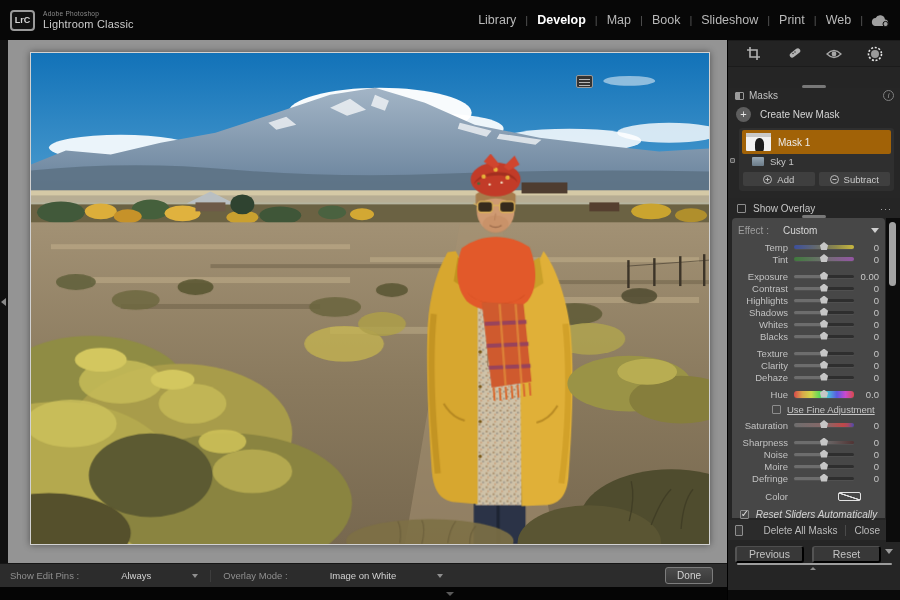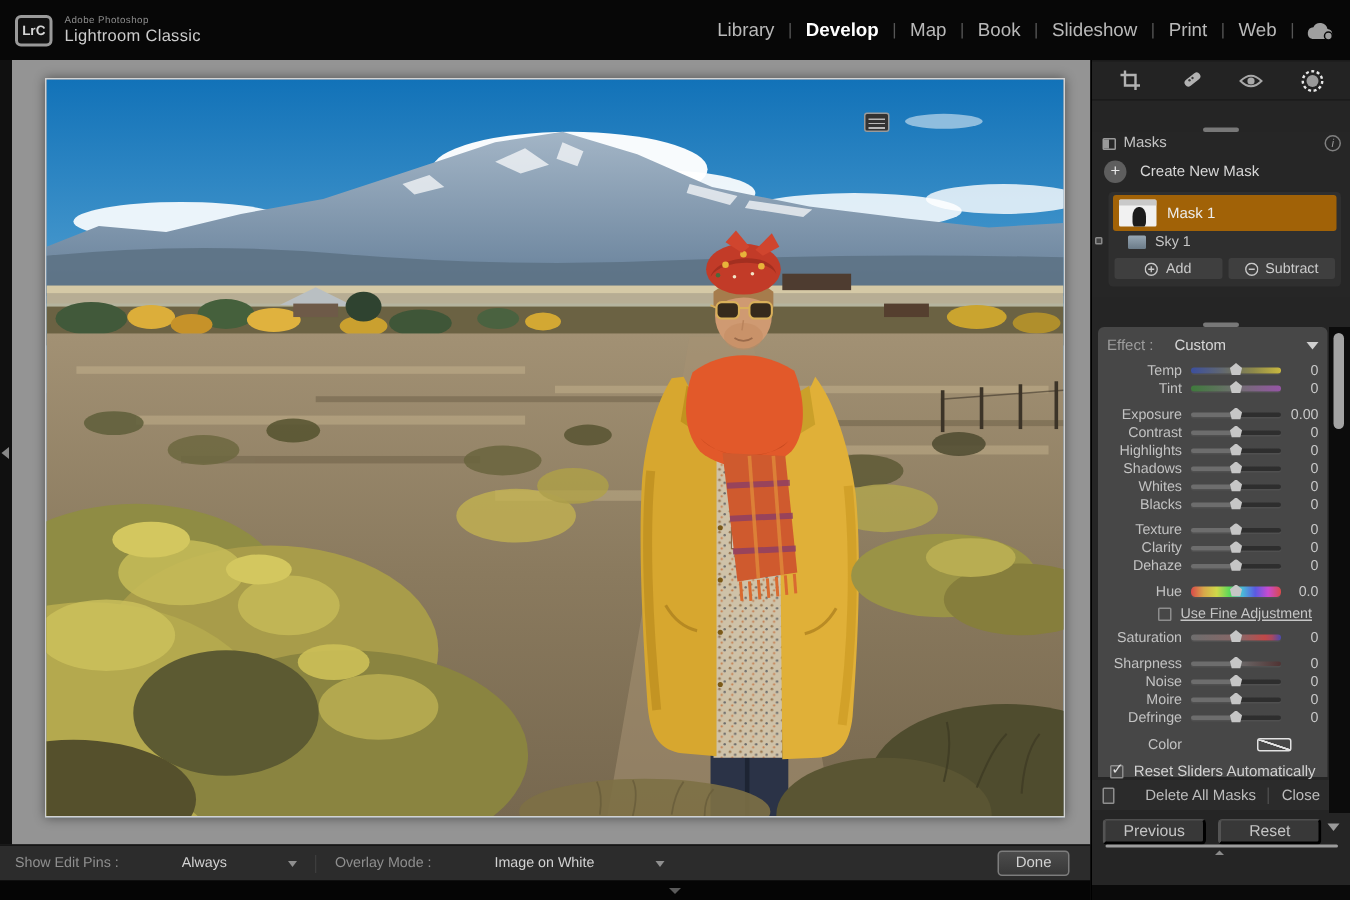--- a/index.html
+++ b/index.html
@@ -108,21 +108,21 @@
   .t-sat  { height:4px; background:linear-gradient(90deg,#6e6e6e,#8a6666 55%,#c04848 82%,#a84860 90%,#4a4ab0); }
   .t-sharp{ background:linear-gradient(90deg,#6d6d6d 0 50%,#503333 100%); }
   .knob { position:absolute; left:calc(50% - 4.5px); top:-3px; width:9px; height:8px; background:#c6c6c6;
           clip-path:polygon(50% 0%,95% 42%,82% 100%,18% 100%,5% 42%); }
   .t-hue .knob { top:-1px; }
   .sval { width:21px; text-align:right; font-size:9.5px; color:#c8c8c8; margin-left:4px; }
   .checkrow { height:13px; display:flex; align-items:center; gap:6px; padding-left:34px; font-size:9.5px; color:#c6c6c6; margin:3px 0 3px;text-decoration:underline; }
   .color-row { height:15px; margin-top:5px; }
   .swatch { width:23px; height:9px; border:1.5px solid #e2e2e2; border-radius:2px; margin-left:44px;
             background:linear-gradient(to top right,transparent 44%,#e2e2e2 46%,#e2e2e2 54%,transparent 56%); }
-  .reset-row { height:16px; display:flex; align-items:center; gap:7px; justify-content:center; font-size:10px; color:#d2d2d2; margin-top:2px; }
+  .reset-row { height:16px; display:flex; align-items:center; gap:7px; justify-content:center; font-size:10px; color:#d2d2d2; margin-top:2px;font-style:italic; }
 
   .mask-footer { position:absolute; left:0; top:480px; width:159px; height:20px; background:#2b2b2b;
                  display:flex; align-items:center; padding:0 7px; font-size:10px; color:#bcbcbc; }
   .sheet-icon { width:8px; height:11px; border:1px solid #8f8f8f; border-radius:1px; background:#3a3a3a; }
   .mf-right { margin-left:auto; display:flex; align-items:center; gap:8px; }
   .mf-sep { width:1px; height:11px; background:#4a4a4a; }
 
   .basic-header { position:absolute; left:0; top:502px; width:173px; height:18px; display:flex; align-items:center;
                   justify-content:flex-end; gap:7px; padding-right:8px; font-size:11px; color:#c6c6c6; background:#252525; }
   .tri-down2 { width:0; height:0; border-left:4px solid transparent; border-right:4px solid transparent; border-top:5px solid #9a9a9a; }
@@ -468,20 +468,25 @@
             <svg class="icon-svg" width="9" height="9" viewBox="0 0 9 9">
               <circle cx="4.5" cy="4.5" r="4" stroke="#c8c8c8" stroke-width=".9" fill="none"></circle>
               <path d="M2.5 4.5 H6.5" stroke="#c8c8c8" stroke-width=".9"></path>
             </svg>
             <span>Subtract</span>
           </div>
         </div>
       </div>
     </section>
 
+    <div class="overlay-row">
+      <span class="checkbox"></span>
+      <span class="overlay-label">Show Overlay</span>
+      <span class="dots-menu">···</span>
+    </div>
 
     <div class="grip grip2"></div>
 
     <section class="effect-panel">
       <div class="effect-header">
         <span class="fx-dim">Effect :</span>
         <span class="fx-preset">Custom</span>
         <span class="tri-down"></span>
       </div>
 

